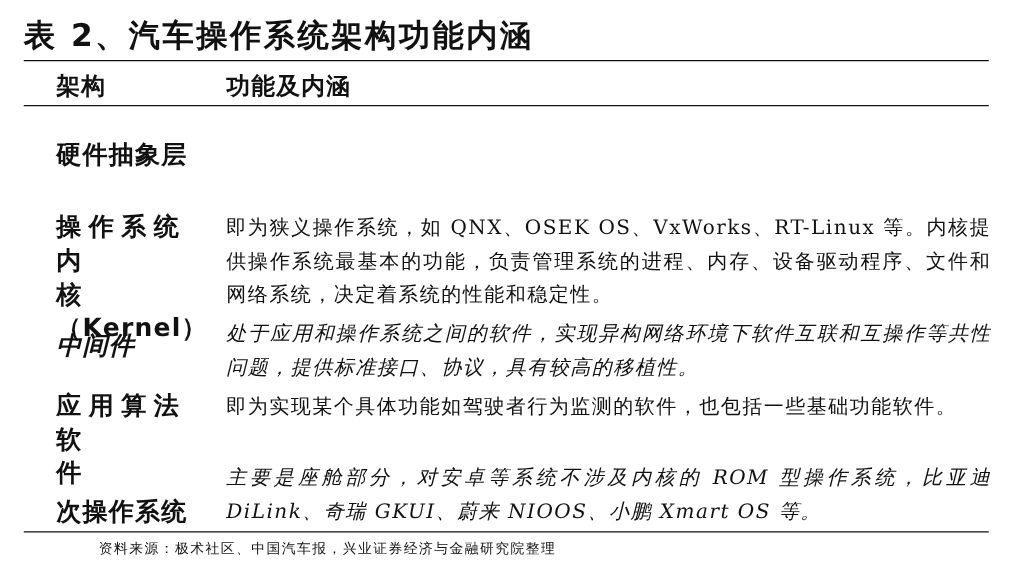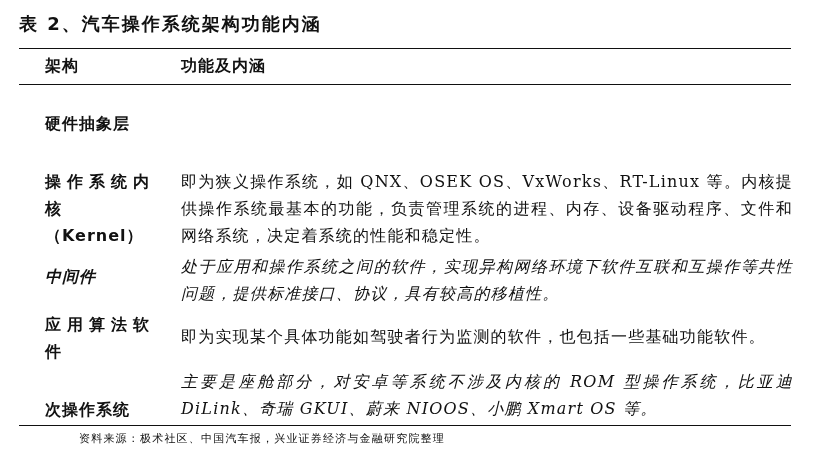--- a/index.html
+++ b/index.html
@@ -12,60 +12,60 @@
       height: 469px;
       position: relative;
       overflow: hidden;
       font-family: "DejaVu Serif", "Liberation Serif", serif;
       color: #111111;
     }
     .title {
       position: absolute;
       left: 19px;
       top: 12px;
-      font-size: 18px;
+      font-size: 25px;
       font-weight: bold;
       letter-spacing: 2px;
       font-family: "DejaVu Sans", "Liberation Sans", sans-serif;
       color: #111;
       white-space: nowrap;
     }
     .rule {
       position: absolute;
       left: 19px;
       width: 772px;
       height: 0;
       border-top: 1.6px solid #111;
     }
     .rule.top { top: 48px; }
     .rule.header { top: 84px; }
     .rule.bottom { top: 425px; }
 
     .hdr {
       position: absolute;
       top: 56px;
-      font-size: 16px;
+      font-size: 19px;
       font-weight: bold;
       font-family: "DejaVu Sans", "Liberation Sans", sans-serif;
       letter-spacing: 1px;
       white-space: nowrap;
     }
     .hdr.col1 { left: 45px; }
     .hdr.col2 { left: 181px; }
 
     .row {
       position: absolute;
       left: 19px;
       width: 772px;
     }
     .row .label {
       position: absolute;
       left: 26px;
       width: 118px;
-      font-size: 16px;
+      font-size: 20px;
       font-weight: bold;
       font-family: "DejaVu Sans", "Liberation Sans", sans-serif;
       line-height: 27px;
       letter-spacing: 1px;
     }
     .row .label.spaced { letter-spacing: 6px; }
     .row .desc {
       position: absolute;
       left: 162px;
       width: 612px;
@@ -110,21 +110,21 @@
 <div class="row" style="top:253px; height:54px;font-style:italic;">
   <div class="label" style="top:10px;">中间件</div>
   <div class="desc" style="top:0;">处于应用和操作系统之间的软件，实现异构网络环境下软件互联和互操作等共性问题，提供标准接口、协议，具有较高的移植性。</div>
 </div>
 
 <div class="row" style="top:311px; height:54px;">
   <div class="label spaced" style="top:0;">
     <div>应用算法软</div>
     <div>件</div>
   </div>
-  <div class="desc" style="top:0;margin-top:12px;">即为实现某个具体功能如驾驶者行为监测的软件，也包括一些基础功能软件。</div>
+  <div class="desc" style="top:0;">即为实现某个具体功能如驾驶者行为监测的软件，也包括一些基础功能软件。</div>
 </div>
 
 <div class="row" style="top:368px; height:54px;">
   <div class="label" style="top:28px;">次操作系统</div>
   <div class="desc" style="top:0;font-style:italic;">主要是座舱部分，对安卓等系统不涉及内核的 ROM 型操作系统，比亚迪 DiLink、奇瑞 GKUI、蔚来 NIOOS、小鹏 Xmart OS 等。</div>
 </div>
 
 <div class="rule bottom"></div>
 
 <div class="source">资料来源：极术社区、中国汽车报，兴业证券经济与金融研究院整理</div>

